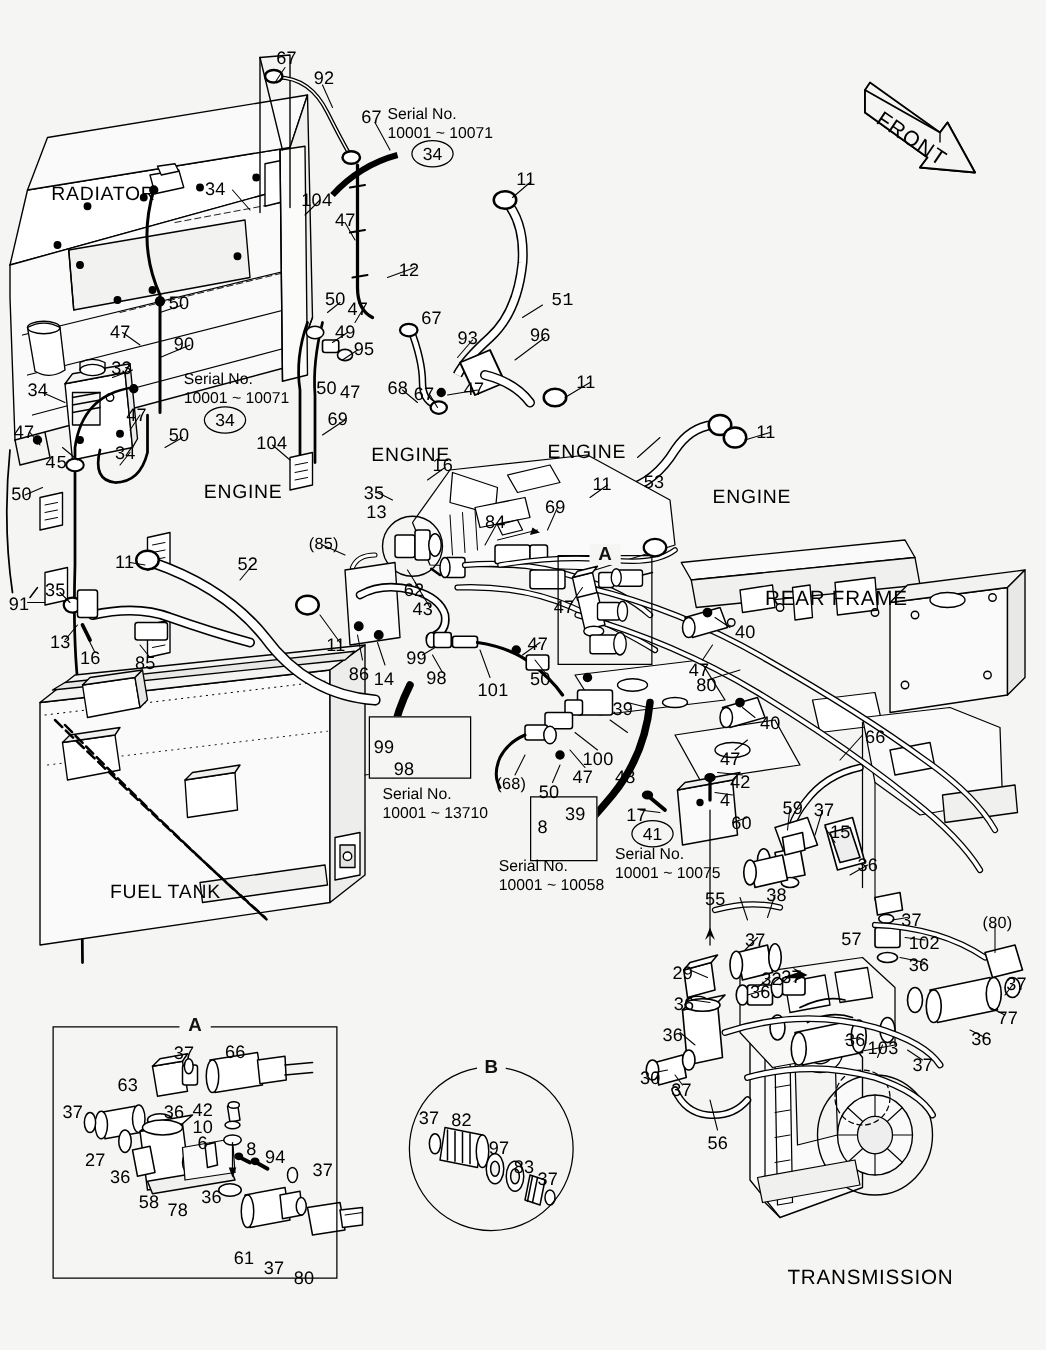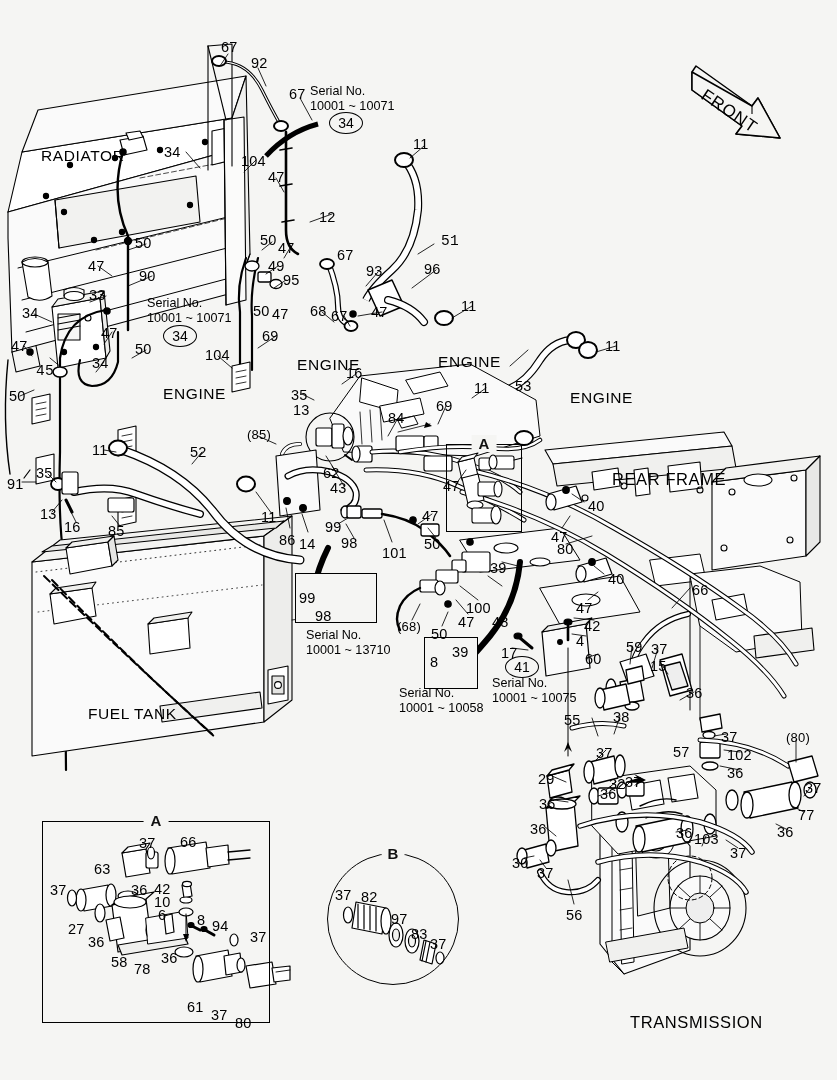--- a/index.html
+++ b/index.html
@@ -890,21 +890,21 @@
       <div class="num" style="left: 458px; top: 615px;">47</div>
       <div class="num" style="left: 608px; top: 572px;">40</div>
       <div class="num" style="left: 576px; top: 601px;">47</div>
       <div class="num" style="left: 584px; top: 619px;">42</div>
       <div class="num" style="left: 576px; top: 634px;">4</div>
       <div class="num" style="left: 692px; top: 583px;">66</div>
       <div class="num" style="left: 501px; top: 646px;">17</div>
       <div class="num" style="left: 585px; top: 652px;">60</div>
       <div class="num" style="left: 626px; top: 640px;">59</div>
       <div class="num" style="left: 651px; top: 642px;">37</div>
-      <div class="num" style="left: 650px; top: 659px;">15</div>
+      <div class="num" style="left: 664px; top: 659px;">15</div>
       <div class="num" style="left: 686px; top: 686px;">36</div>
       <div class="num" style="left: 564px; top: 713px;">55</div>
       <div class="num" style="left: 613px; top: 710px;">38</div>
       <div class="num" style="left: 596px; top: 746px;">37</div>
       <div class="num" style="left: 721px; top: 730px;">37</div>
       <div class="num" style="left: 673px; top: 745px;">57</div>
       <div class="num" style="left: 727px; top: 748px;">102</div>
       <div class="num" style="left: 727px; top: 766px;">36</div>
       <div class="num sm" style="left: 786px; top: 731px;">(80)</div>
       <div class="num" style="left: 538px; top: 772px;">29</div>

